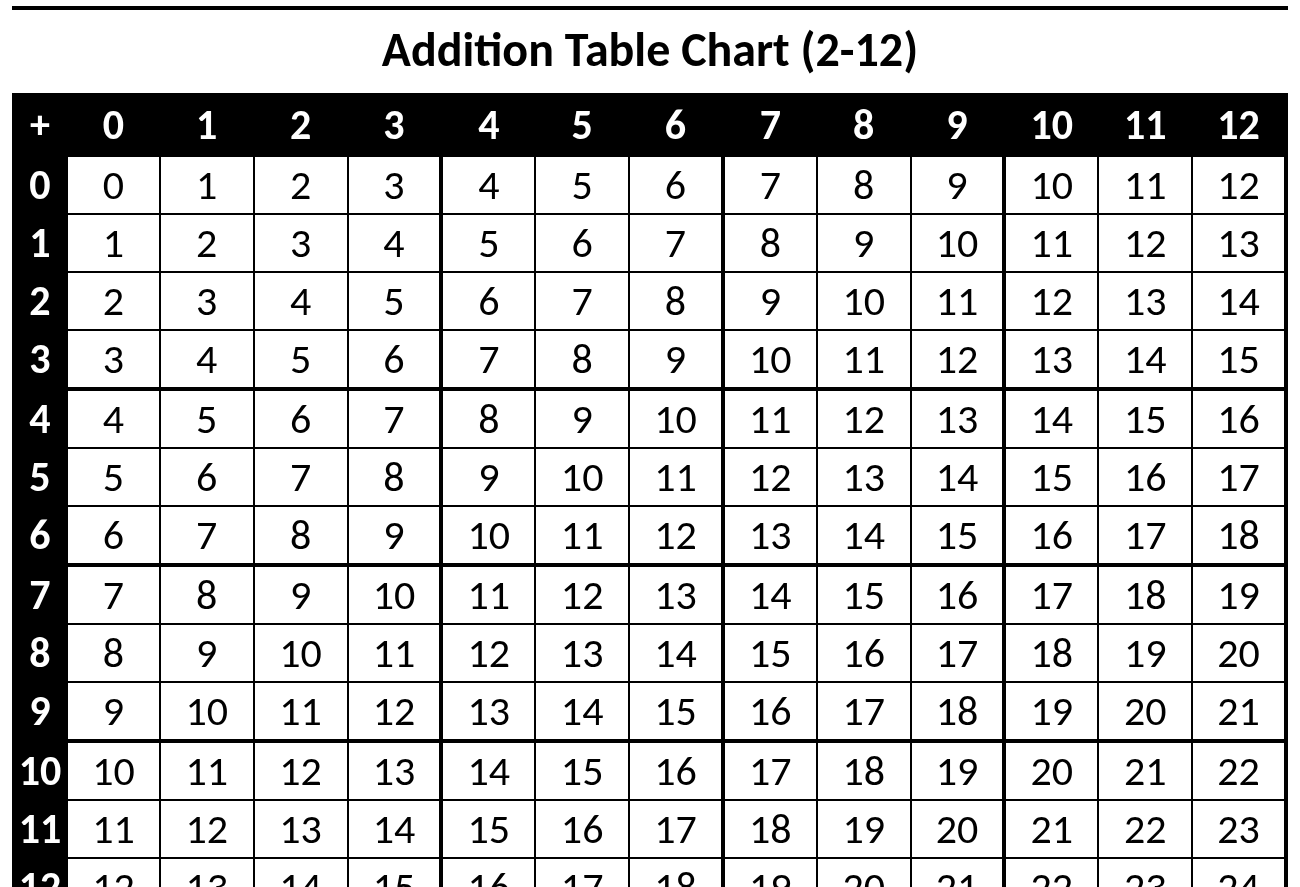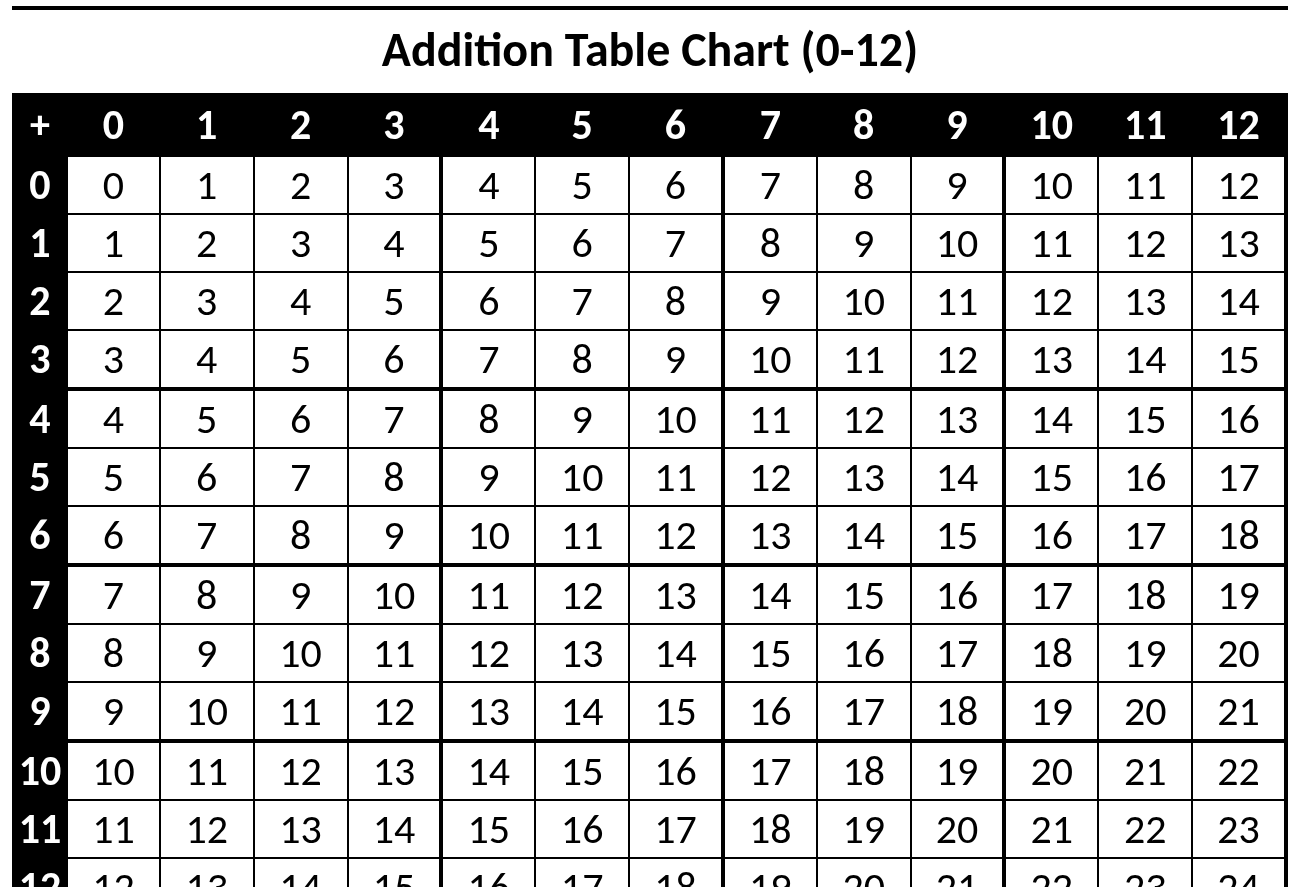--- a/index.html
+++ b/index.html
@@ -75,21 +75,21 @@
   }
   table.add td.first-col{
     border-left-width:4px;
   }
 </style>
 </head>
 <body>
 
 <div class="page">
   <div class="rule-top"></div>
-  <div class="title">Addition Table Chart (0-12)</div>
+  <div class="title">Addition Table Chart (2-12)</div>
 
   <table class="add">
     <tbody>
         <tr class="top-hdr">
       <td class="corner">+</td>
       <td class="hdr-col first-col">0</td>
       <td class="hdr-col">1</td>
       <td class="hdr-col">2</td>
       <td class="hdr-col vline">3</td>
       <td class="hdr-col">4</td>

